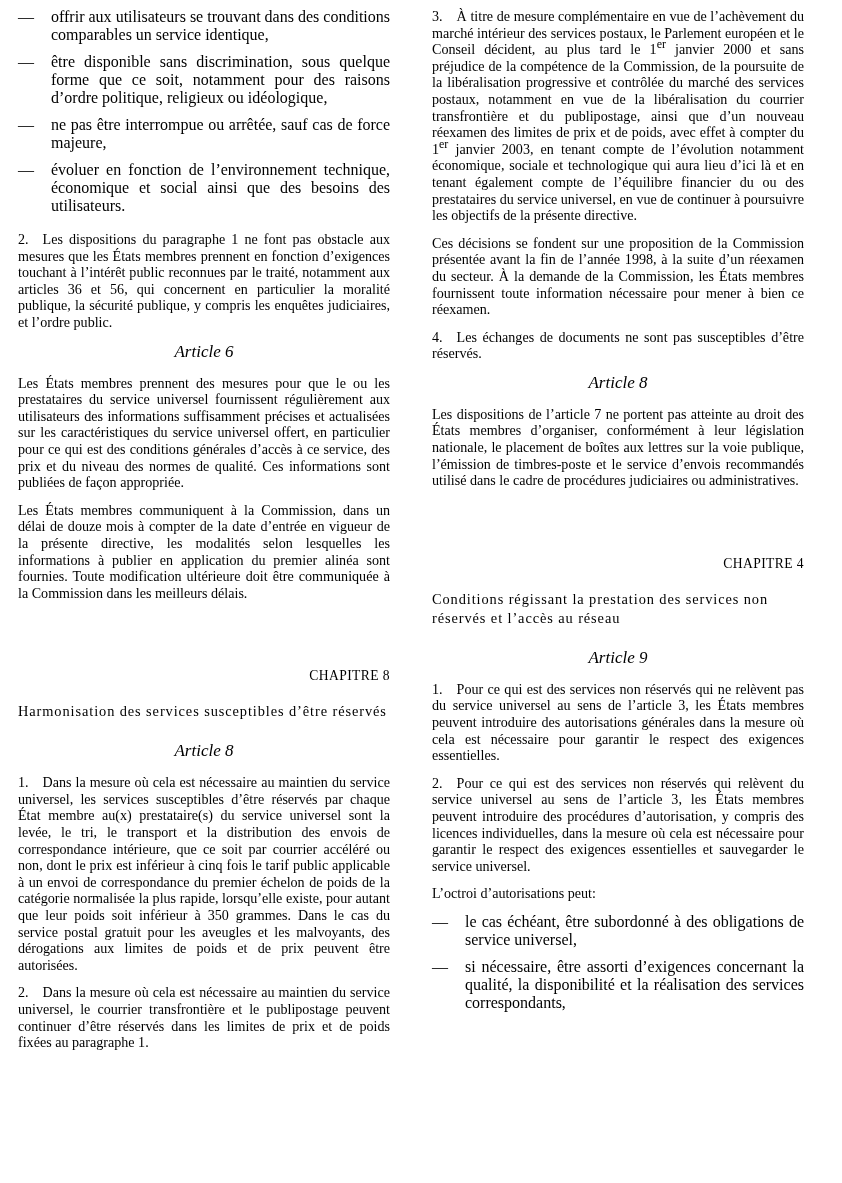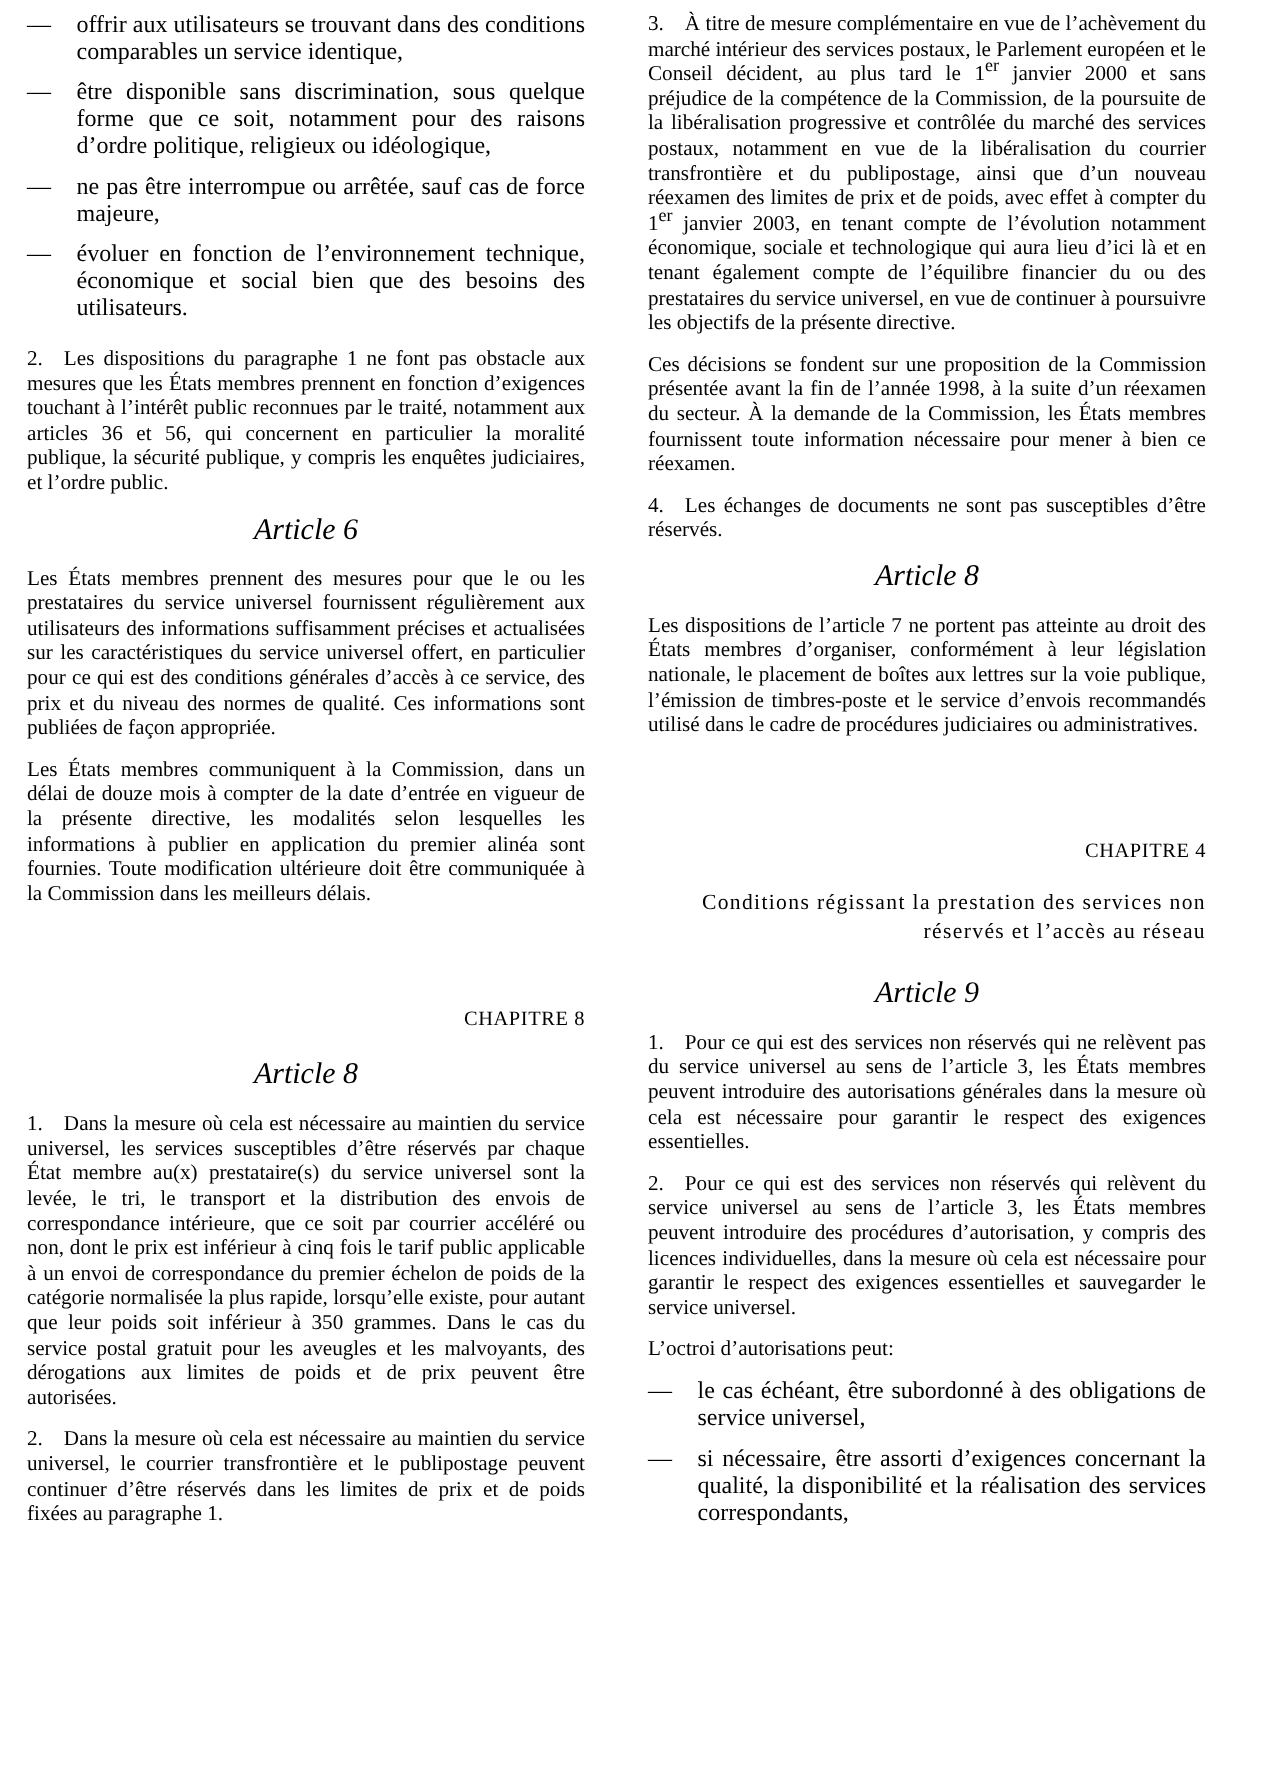--- a/index.html
+++ b/index.html
@@ -59,31 +59,31 @@
     width: 20px;
   }
   .dash-item .dash-text {
     flex: 1 1 auto;
     text-align: justify;
     margin-left: 13px;
   }
   .article {
     text-align: center;
     font-style: italic;
-    font-size: 20px;
+    font-size: 17px;
     margin: 8px 0 13px 0;
   }
   .chapitre {
     text-align: right;
     font-size: 13.6px;
     letter-spacing: 0.4px;
     margin: 30px 0 18px 0;
   }
   .chapitre-title {
-    text-align: right;
+    text-align: left;
     font-size: 14.4px;
     letter-spacing: 0.9px;
     line-height: 19px;
     margin: 0 0 20px 0;
   }
   .chapitre-title.justified {
     text-align: justify;
   }
   .sup {
     font-size: 12px;
@@ -108,36 +108,37 @@
       <div class="dash-item">
         <span class="dash">—</span>
         <span class="dash-text">être disponible sans discrimination, sous quelque forme que ce soit, notamment pour des raisons d’ordre politique, religieux ou idéologique,</span>
       </div>
       <div class="dash-item">
         <span class="dash">—</span>
         <span class="dash-text">ne pas être interrompue ou arrêtée, sauf cas de force majeure,</span>
       </div>
       <div class="dash-item">
         <span class="dash">—</span>
-        <span class="dash-text">évoluer en fonction de l’environnement technique, économique et social bien que des besoins des utilisateurs.</span>
+        <span class="dash-text">évoluer en fonction de l’environnement technique, économique et social ainsi que des besoins des utilisateurs.</span>
       </div>
 
       <div class="spacer-sm"></div>
 
       <p class="para"><span class="num">2.</span><span class="num-sp"></span><span>Les dispositions du paragraphe 1 ne font pas obstacle aux mesures que les États membres prennent en fonction d’exigences touchant à l’intérêt public reconnues par le traité, notamment aux articles 36 et 56, qui concernent en particulier la moralité publique, la sécurité publique, y compris les enquêtes judiciaires, et l’ordre public.</span></p>
 
       <div class="article">Article 6</div>
 
       <p class="para">Les États membres prennent des mesures pour que le ou les prestataires du service universel fournissent régulièrement aux utilisateurs des informations suffisamment précises et actualisées sur les caractéristiques du service universel offert, en particulier pour ce qui est des conditions générales d’accès à ce service, des prix et du niveau des normes de qualité. Ces informations sont publiées de façon appropriée.</p>
 
       <p class="para">Les États membres communiquent à la Commission, dans un délai de douze mois à compter de la date d’entrée en vigueur de la présente directive, les modalités selon lesquelles les informations à publier en application du premier alinéa sont fournies. Toute modification ultérieure doit être communiquée à la Commission dans les meilleurs délais.</p>
 
       <div class="spacer-lg"></div>
 
       <div class="chapitre">CHAPITRE 8</div>
+      <div class="chapitre-title justified">Harmonisation des services susceptibles d’être réservés</div>
 
       <div class="article">Article 8</div>
 
       <p class="para"><span class="num">1.</span><span class="num-sp"></span><span>Dans la mesure où cela est nécessaire au maintien du service universel, les services susceptibles d’être réservés par chaque État membre au(x) prestataire(s) du service universel sont la levée, le tri, le transport et la distribution des envois de correspondance intérieure, que ce soit par courrier accéléré ou non, dont le prix est inférieur à cinq fois le tarif public applicable à un envoi de correspondance du premier échelon de poids de la catégorie normalisée la plus rapide, lorsqu’elle existe, pour autant que leur poids soit inférieur à 350 grammes. Dans le cas du service postal gratuit pour les aveugles et les malvoyants, des dérogations aux limites de poids et de prix peuvent être autorisées.</span></p>
 
       <p class="para"><span class="num">2.</span><span class="num-sp"></span><span>Dans la mesure où cela est nécessaire au maintien du service universel, le courrier transfrontière et le publipostage peuvent continuer d’être réservés dans les limites de prix et de poids fixées au paragraphe 1.</span></p>
 
     </div>
 
     <div class="col">

